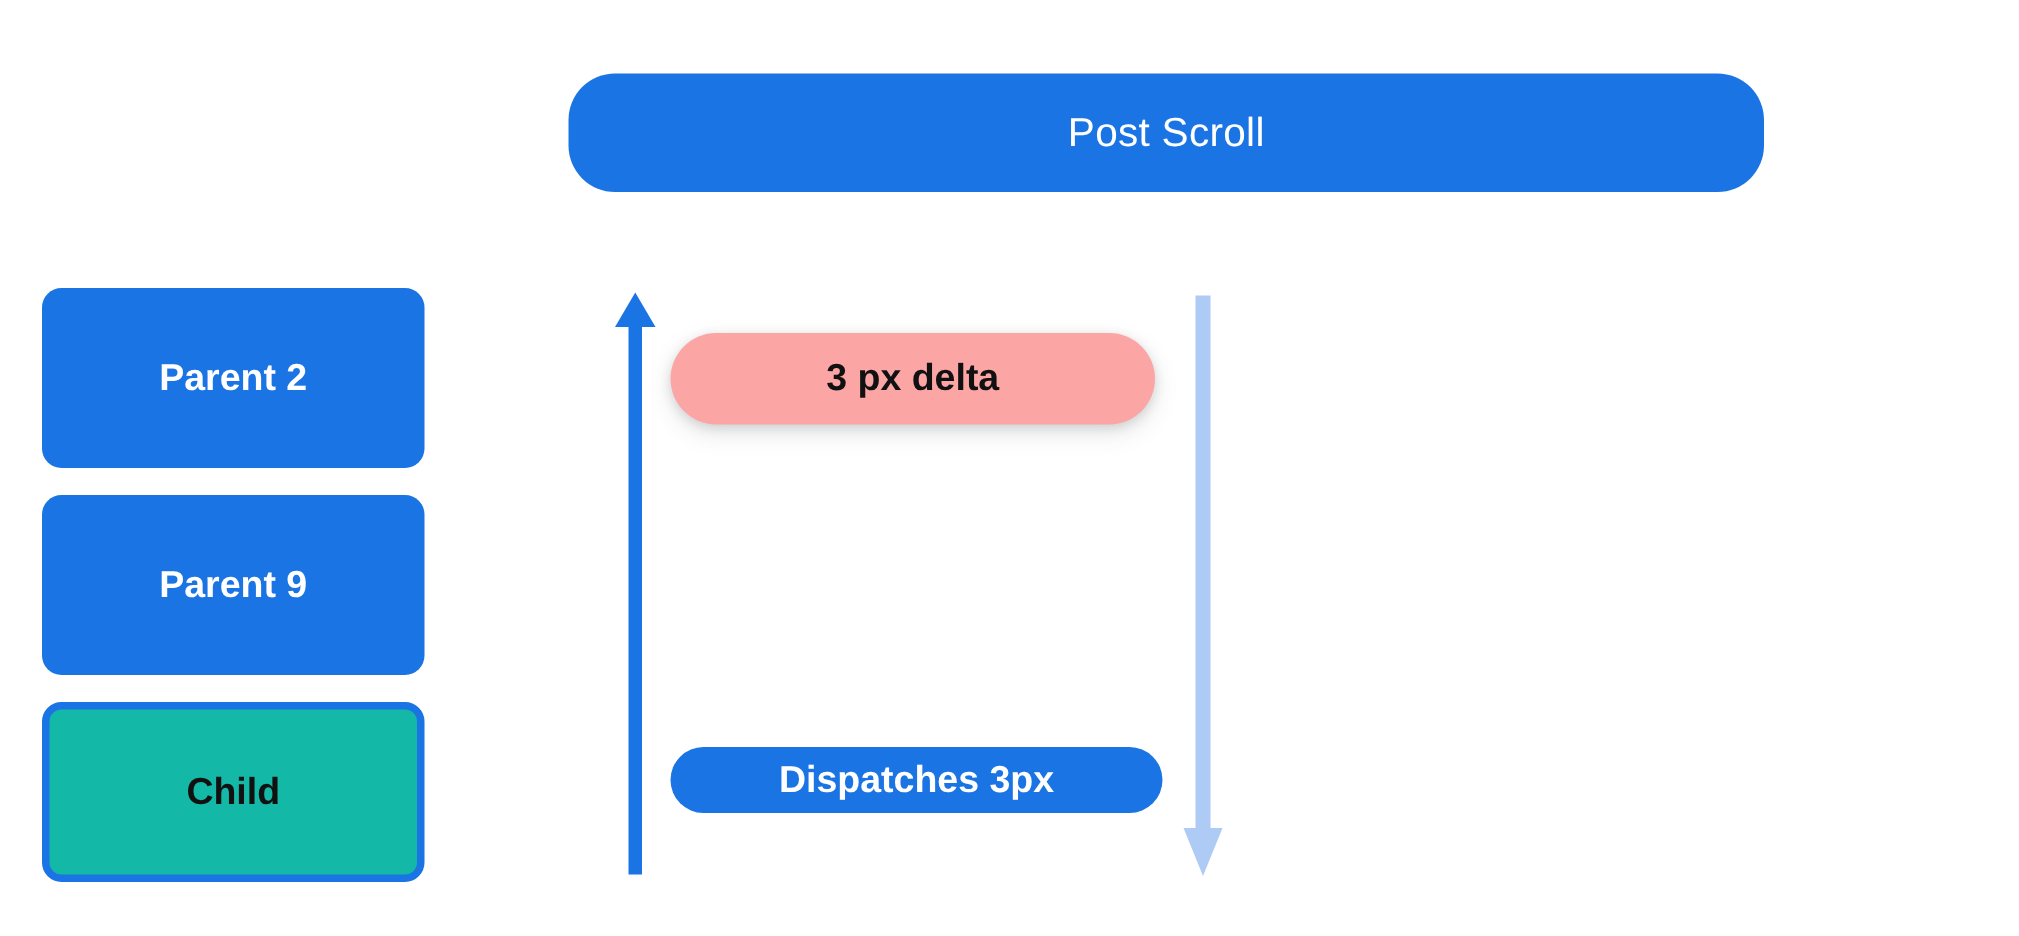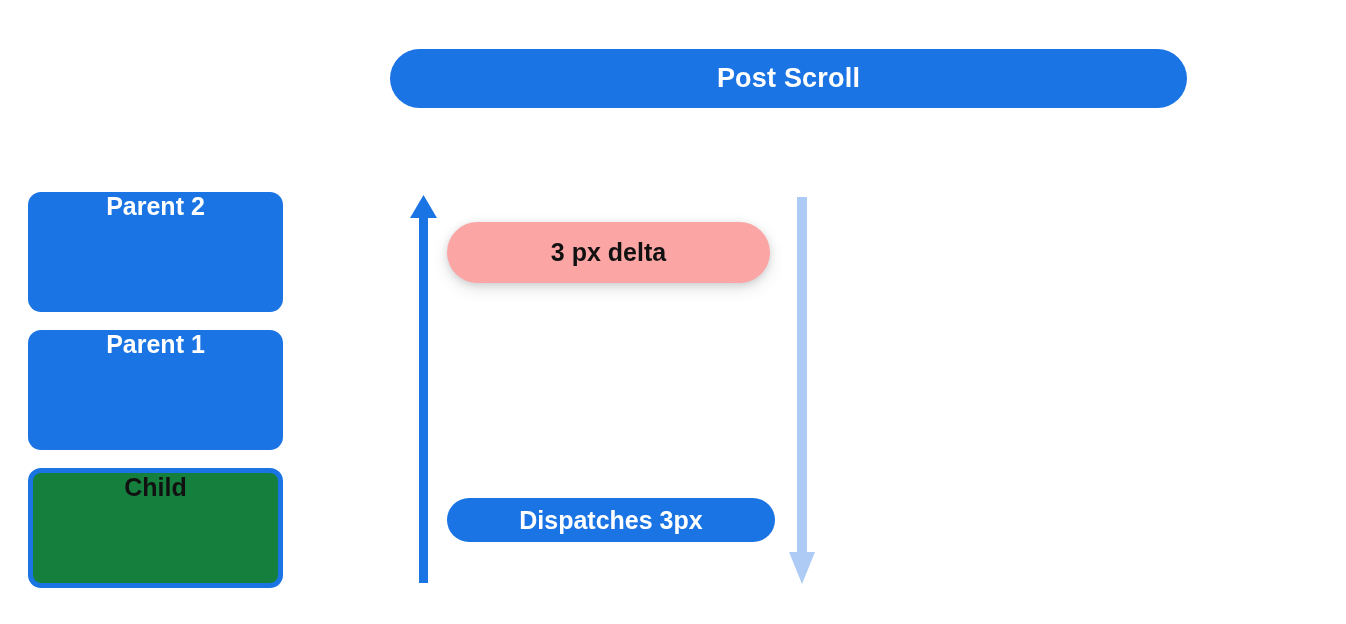--- a/index.html
+++ b/index.html
@@ -17,60 +17,61 @@
   }
 
   #diagram {
     position: absolute;
     inset: 0;
   }
 
   
   .header-pill {
     position: absolute;
-    left: 390px;
+    left: 379px;
     top: 49px;
     width: 797px;
-    height: 59px;
+    height: 79px;
     background: #1b74e4;
     border-radius: 31px;
     display: flex;
     align-items: center;
     justify-content: center;
     color: #ffffff;
     font-size: 27px;
-    font-weight: bold;
+    font-weight: normal;
     letter-spacing: 0.2px;
   }
 
   
   .stack {
     position: absolute;
     left: 28px;
     top: 192px;
     width: 255px;
   }
   .node {
     width: 255px;
     height: 120px;
     box-sizing: border-box;
     border-radius: 13px;
     display: flex;
+    align-items: center;
     justify-content: center;
     font-size: 25px;
     font-weight: bold;
     margin-bottom: 18px;
   }
   .node.filled {
     background: #1b74e4;
     color: #ffffff;
     border: none;
   }
   .node.outlined {
-    background: #15803d;
+    background: #14b8a6;
     color: #111111;
     border: 5px solid #1b74e4;
     margin-bottom: 0;
   }
 
   
   .arrow {
     position: absolute;
   }
 
@@ -114,21 +115,21 @@
     <span>Post Scroll</span>
   </div>
 
   <div class="stack">
 
     <div class="node filled">
       <span>Parent 2</span>
     </div>
 
     <div class="node filled">
-      <span>Parent 1</span>
+      <span>Parent 9</span>
     </div>
 
     <div class="node outlined">
       <span>Child</span>
     </div>
 
   </div>
 
   <svg class="arrow" style="left:406px; top:190px;" width="42" height="400" viewBox="0 0 42 400">
     <rect x="13" y="22" width="9" height="371" fill="#1b74e4"></rect>

